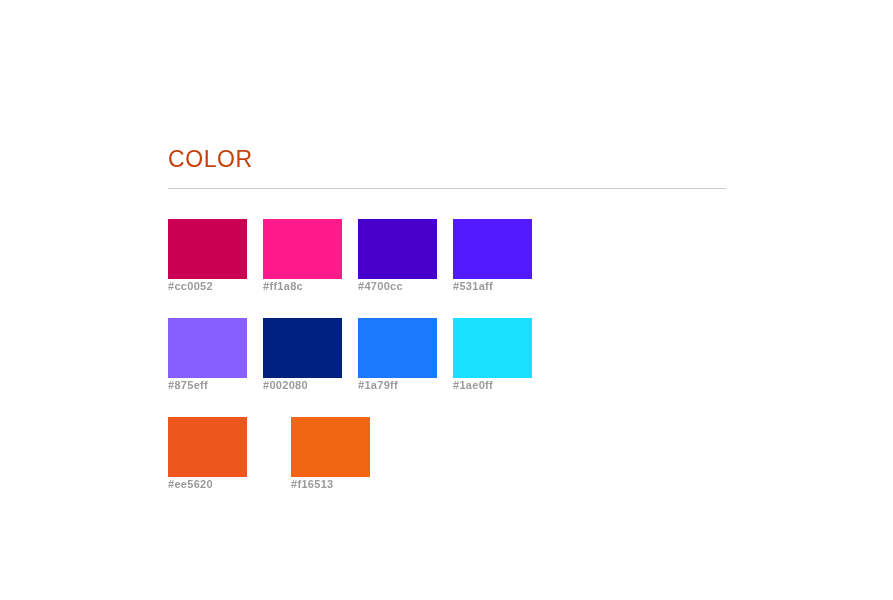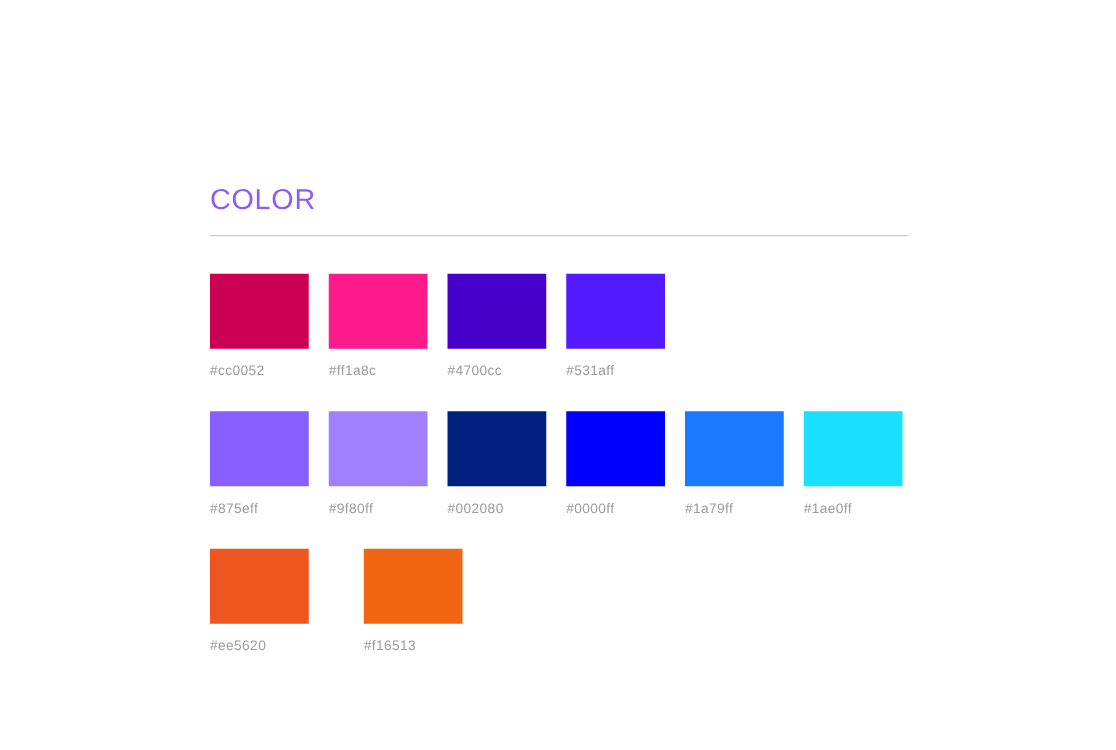--- a/index.html
+++ b/index.html
@@ -25,21 +25,21 @@
     position: absolute;
     left: 168px;
     top: 145px;
     width: 558px;
   }
 
   .page-title {
     font-family: "Liberation Sans", sans-serif;
     font-size: 23px;
     font-weight: 400;
-    color: #8b5cf6;
+    color: #c2410c;
     letter-spacing: 0.6px;
     line-height: 28px;
     margin: 0;
     padding: 0;
     white-space: nowrap;
   }
 
   .title-divider {
     width: 558px;
     height: 1px;
@@ -68,24 +68,23 @@
     flex-direction: column;
   }
 
   .swatch-chip {
     width: 79px;
     height: 60px;
     display: block;
   }
 
   .swatch-label {
-    margin-top: 11px;
     font-family: "Liberation Sans", sans-serif;
     font-size: 11px;
-    font-weight: 400;
+    font-weight: 700;
     color: #9b9b9b;
     letter-spacing: 0.3px;
     line-height: 14px;
     white-space: nowrap;
   }
 </style>
 </head>
 <body>
 
 <div class="page">
@@ -113,30 +112,22 @@
             <div class="swatch-chip" style="background: rgb(83, 26, 255);"></div>
             <div class="swatch-label">#531aff</div>
           </div>
         </div>
         <div class="swatch-row">
           <div class="swatch-cell">
             <div class="swatch-chip" style="background: rgb(135, 94, 255);"></div>
             <div class="swatch-label">#875eff</div>
           </div>
           <div class="swatch-cell">
-            <div class="swatch-chip" style="background: rgb(159, 128, 255);"></div>
-            <div class="swatch-label">#9f80ff</div>
-          </div>
-          <div class="swatch-cell">
             <div class="swatch-chip" style="background: rgb(0, 32, 128);"></div>
             <div class="swatch-label">#002080</div>
-          </div>
-          <div class="swatch-cell">
-            <div class="swatch-chip" style="background: rgb(0, 0, 255);"></div>
-            <div class="swatch-label">#0000ff</div>
           </div>
           <div class="swatch-cell">
             <div class="swatch-chip" style="background: rgb(26, 121, 255);"></div>
             <div class="swatch-label">#1a79ff</div>
           </div>
           <div class="swatch-cell">
             <div class="swatch-chip" style="background: rgb(26, 224, 255);"></div>
             <div class="swatch-label">#1ae0ff</div>
           </div>
         </div>

